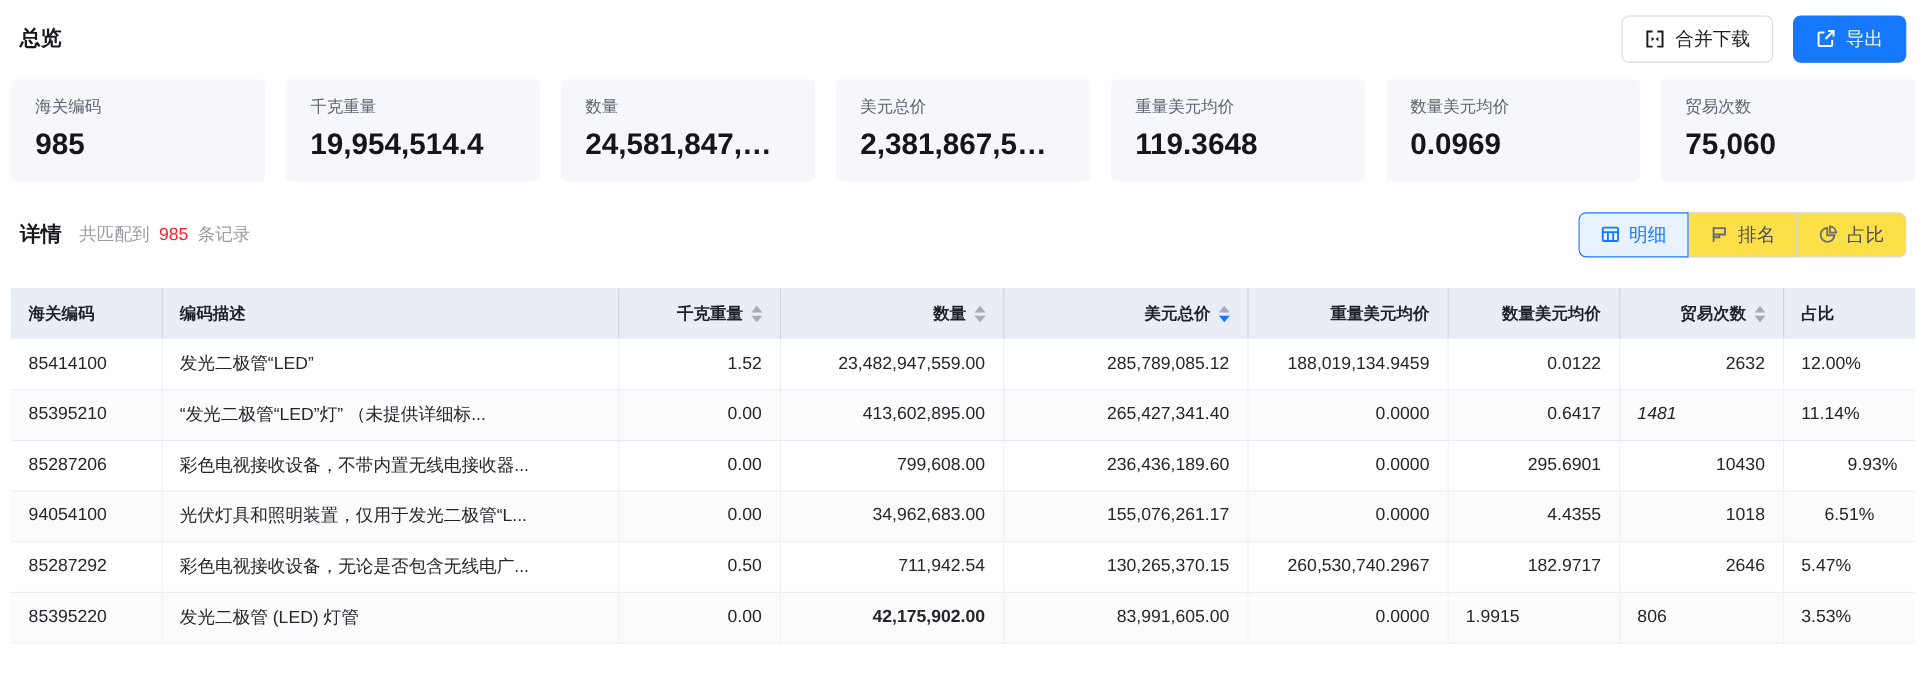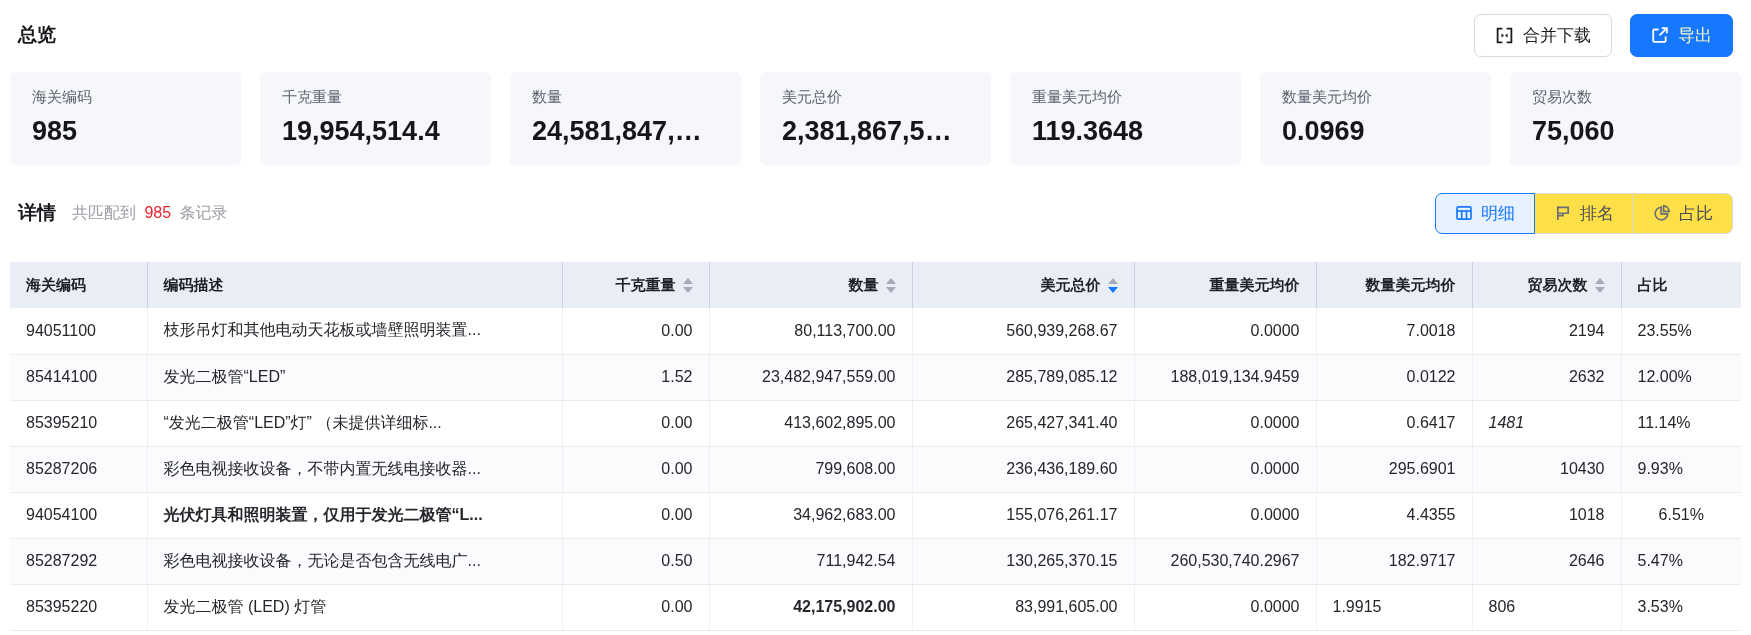--- a/index.html
+++ b/index.html
@@ -240,31 +240,20 @@
         </th>
         <th class="al-left">
           <span class="th-flex">
               <span>占比</span>
             </span>
         </th>
       </tr>
     </thead>
     <tbody>
         <tr>
-          <td style="text-align: left;">94051100</td>
-          <td style="text-align: left;">枝形吊灯和其他电动天花板或墙壁照明装置...</td>
-          <td style="text-align: right;">0.00</td>
-          <td style="text-align: right;">80,113,700.00</td>
-          <td style="text-align: right;">560,939,268.67</td>
-          <td style="text-align: right;">0.0000</td>
-          <td style="text-align: right;">7.0018</td>
-          <td style="text-align: right;">2194</td>
-          <td style="text-align: left;">23.55%</td>
-        </tr>
-        <tr>
           <td style="text-align: left;">85414100</td>
           <td style="text-align: left;">发光二极管“LED”</td>
           <td style="text-align: right;">1.52</td>
           <td style="text-align: right;">23,482,947,559.00</td>
           <td style="text-align: right;">285,789,085.12</td>
           <td style="text-align: right;">188,019,134.9459</td>
           <td style="text-align: right;">0.0122</td>
           <td style="text-align: right;">2632</td>
           <td style="text-align: left;">12.00%</td>
         </tr>
@@ -281,25 +270,25 @@
         </tr>
         <tr>
           <td style="text-align: left;">85287206</td>
           <td style="text-align: left;">彩色电视接收设备，不带内置无线电接收器...</td>
           <td style="text-align: right;">0.00</td>
           <td style="text-align: right;">799,608.00</td>
           <td style="text-align: right;">236,436,189.60</td>
           <td style="text-align: right;">0.0000</td>
           <td style="text-align: right;">295.6901</td>
           <td style="text-align: right;">10430</td>
-          <td style="text-align: left;">9.93%</td>
+          <td style="text-align: right;">9.93%</td>
         </tr>
         <tr>
           <td style="text-align: left;">94054100</td>
-          <td style="text-align: left; font-weight: bold;">光伏灯具和照明装置，仅用于发光二极管“L...</td>
+          <td style="text-align: left;">光伏灯具和照明装置，仅用于发光二极管“L...</td>
           <td style="text-align: right;">0.00</td>
           <td style="text-align: right;">34,962,683.00</td>
           <td style="text-align: right;">155,076,261.17</td>
           <td style="text-align: right;">0.0000</td>
           <td style="text-align: right;">4.4355</td>
           <td style="text-align: right;">1018</td>
           <td style="text-align: center;">6.51%</td>
         </tr>
         <tr>
           <td style="text-align: left;">85287292</td>

